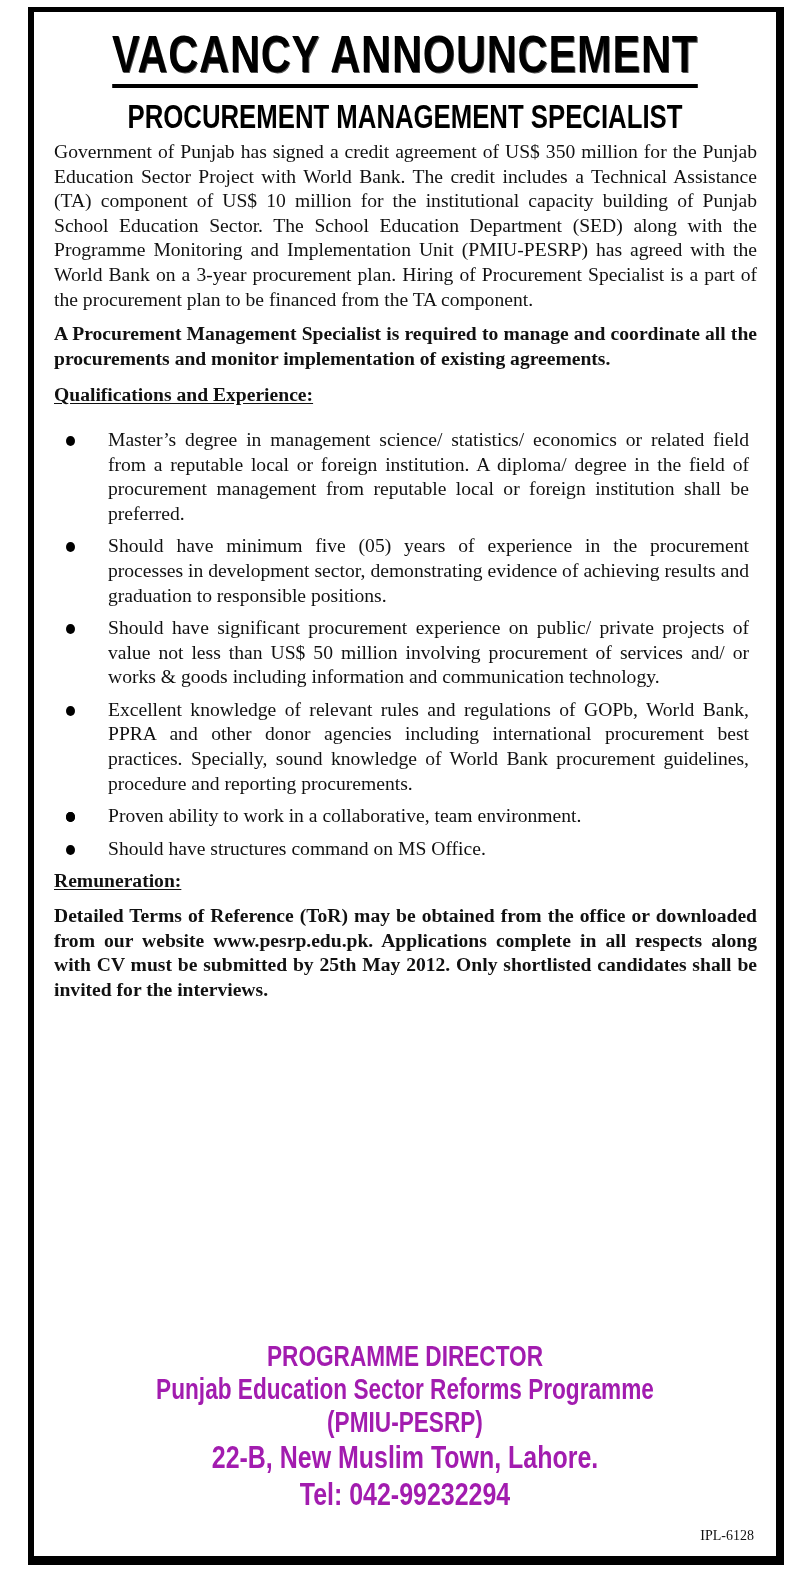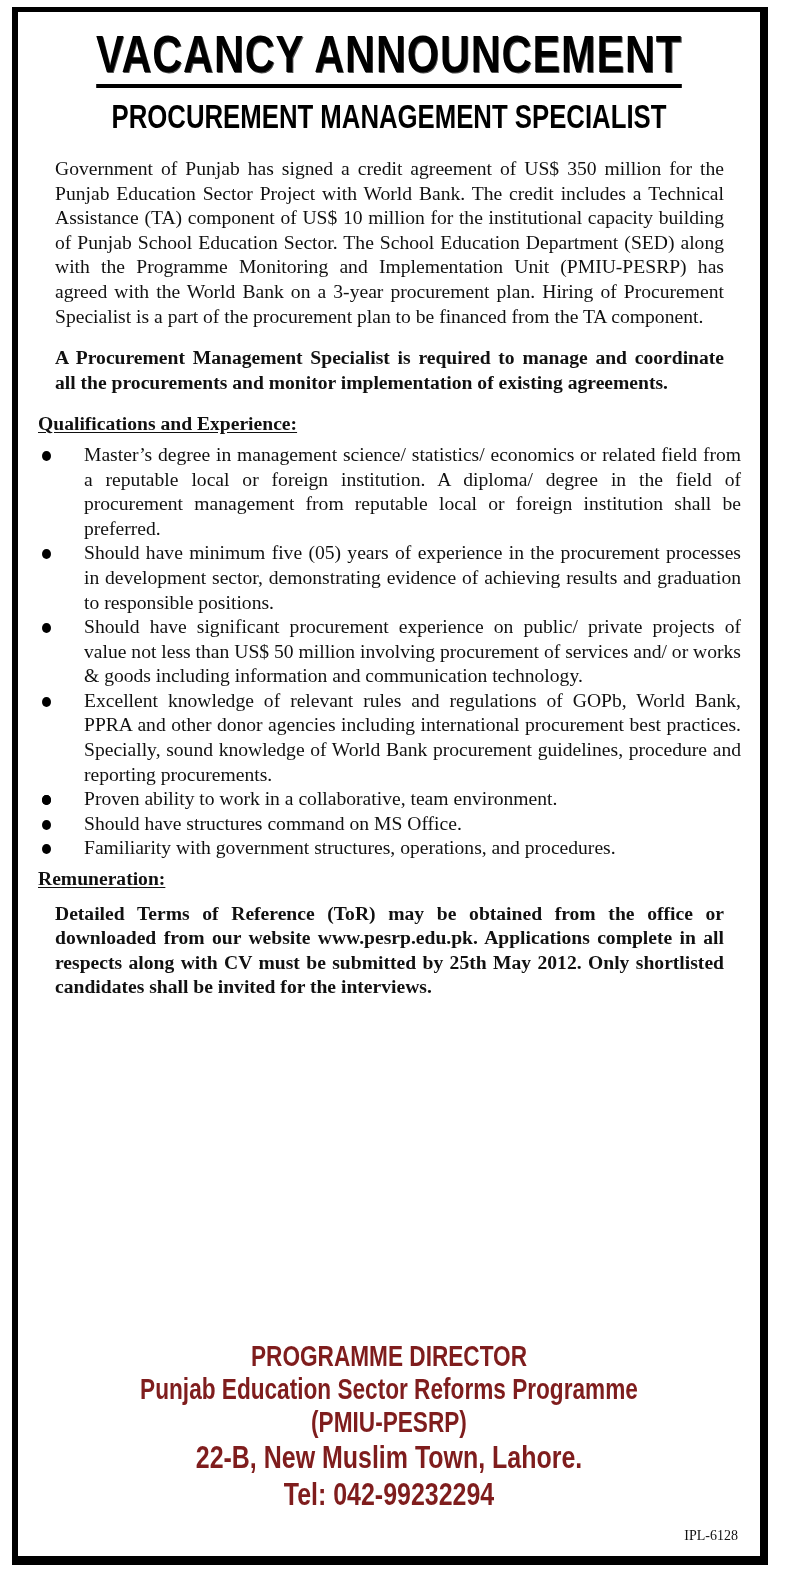--- a/index.html
+++ b/index.html
@@ -1,18 +1,18 @@
 <!DOCTYPE html>
 <html><head>
   <meta charset="utf-8">
   <style>
     html, body { margin: 0; padding: 0; background: #ffffff; }
     body { width: 786px; height: 1578px; position: relative; overflow: hidden; }
     .frame {
-      position: absolute; left: 12px; top: 7px; width: 756px; height: 1558px;
+      position: absolute; left: 28px; top: 7px; width: 756px; height: 1558px;
       border-left: 6px solid #000; border-top: 5px solid #000;
       border-right: 8px solid #000; border-bottom: 9px solid #000;
       box-sizing: border-box; background: #fff;
     }
     .headline {
       position: absolute; left: 0; right: 0; top: 12px; text-align: center;
       font-family: "Liberation Sans", sans-serif; font-weight: bold;
       font-size: 52px; line-height: 60px; letter-spacing: 1px;
       transform: scaleX(0.80); transform-origin: center;
       text-shadow: 1px 1px 0 #555;
@@ -22,35 +22,35 @@
       position: absolute; left: 0; right: 0; top: 86px; text-align: center;
       font-family: "Liberation Sans", sans-serif; font-weight: bold;
       font-size: 33px; line-height: 38px;
       transform: scaleX(0.78); transform-origin: center;
     }
     .body {
       position: absolute; left: 20px; right: 19px;
       font-family: "Liberation Serif", serif; font-size: 19.6px; line-height: 24.6px;
       color: #111; text-align: justify;
     }
-    .para { margin: 17px; }
+    .para { margin: 0; }
     .bold { font-weight: bold; }
     .heading {
       font-family: "Liberation Serif", serif; font-weight: bold; font-size: 19.6px;
       text-decoration: underline; text-underline-offset: 2px; margin: 0;
     }
     ul.quals { list-style: none; margin: 0; padding: 0; }
-    ul.quals li { position: relative; padding-left: 46px; margin: 0; }
+    ul.quals li { position: relative; padding-left: 46px; margin: 8px; }
     ul.quals li .bullet {
       position: absolute; left: 4px; top: 8px; width: 9px; height: 10px;
       border-radius: 50%; background: #000;
     }
     .footer-block {
       position: absolute; left: 0; right: 0; text-align: center;
-      font-family: "Liberation Sans", sans-serif; font-weight: bold; color: #7f1d1d;
+      font-family: "Liberation Sans", sans-serif; font-weight: bold; color: #a21caf;
     }
     .footer-block div { transform: scaleX(0.78); transform-origin: center; }
     .ref {
       position: absolute; right: 22px; bottom: 12px;
       font-family: "Liberation Serif", serif; font-size: 14px; color: #111;
     }
   </style>
 </head>
 <body>
 
@@ -58,30 +58,29 @@
 
   <div class="headline">
     <span>VACANCY ANNOUNCEMENT</span>
   </div>
   <div class="subhead">PROCUREMENT MANAGEMENT SPECIALIST</div>
 
   <div class="body" style="top:128px;">
     <p class="para">Government of Punjab has signed a credit agreement of US$ 350 million for the Punjab Education Sector Project with World Bank. The credit includes a Technical Assistance (TA) component of US$ 10 million for the institutional capacity building of Punjab School Education Sector. The School Education Department (SED) along with the Programme Monitoring and Implementation Unit (PMIU-PESRP) has agreed with the World Bank on a 3-year procurement plan. Hiring of Procurement Specialist is a part of the procurement plan to be financed from the TA component.</p>
     <p class="para bold" style="margin-top:10px;">A Procurement Management Specialist is required to manage and coordinate all the procurements and monitor implementation of existing agreements.</p>
 
-    <p class="heading" style="margin-top:12px; margin-bottom:6px;">Qualifications and Experience:</p>
+    <p class="heading" style="margin-top:12px; margin-bottom:20px;">Qualifications and Experience:</p>
     <ul class="quals">
       <li><span class="bullet"></span><span>Master’s degree in management science/ statistics/ economics or related field from a reputable local or foreign institution. A diploma/ degree in the field of procurement management from reputable local or foreign institution shall be preferred.</span></li>
       <li><span class="bullet"></span><span>Should have minimum five (05) years of experience in the procurement processes in development sector, demonstrating evidence of achieving results and graduation to responsible positions.</span></li>
       <li><span class="bullet"></span><span>Should have significant procurement experience on public/ private projects of value not less than US$ 50 million involving procurement of services and/ or works &amp; goods including information and communication technology.</span></li>
       <li><span class="bullet"></span><span>Excellent knowledge of relevant rules and regulations of GOPb, World Bank, PPRA and other donor agencies including international procurement best practices. Specially, sound knowledge of World Bank procurement guidelines, procedure and reporting procurements.</span></li>
       <li><span class="bullet"></span></li>
       <li><span class="bullet"></span><span>Proven ability to work in a collaborative, team environment.</span></li>
       <li><span class="bullet"></span><span>Should have structures command on MS Office.</span></li>
-      <li><span class="bullet"></span><span>Familiarity with government structures, operations, and procedures.</span></li>
     </ul>
 
     <p class="heading" style="margin-top:6px; margin-bottom:10px;">Remuneration:</p>
 
     <p class="para bold" style="margin-top:10px;">Detailed Terms of Reference (ToR) may be obtained from the office or downloaded from our website www.pesrp.edu.pk. Applications complete in all respects along with CV must be submitted by 25th May 2012. Only shortlisted candidates shall be invited for the interviews.</p>
   </div>
 
   <div class="footer-block" style="top:1328px;">
     <div style="font-size:29px; line-height:33px;">PROGRAMME DIRECTOR</div>
     <div style="font-size:29px; line-height:33px;">Punjab Education Sector Reforms Programme</div>

